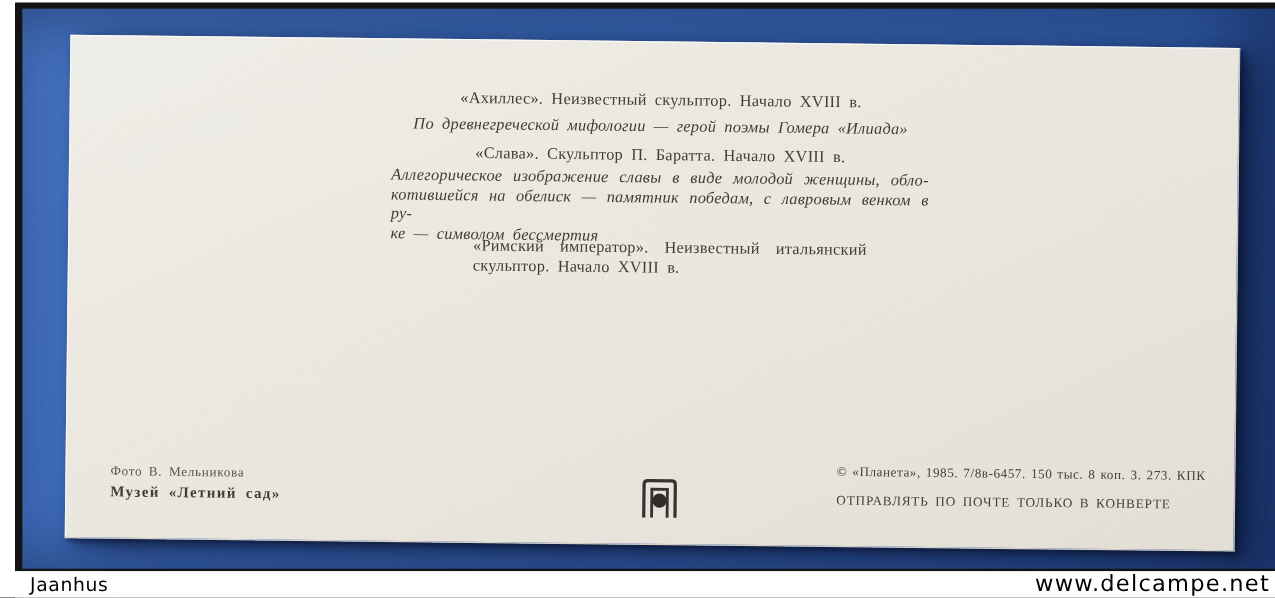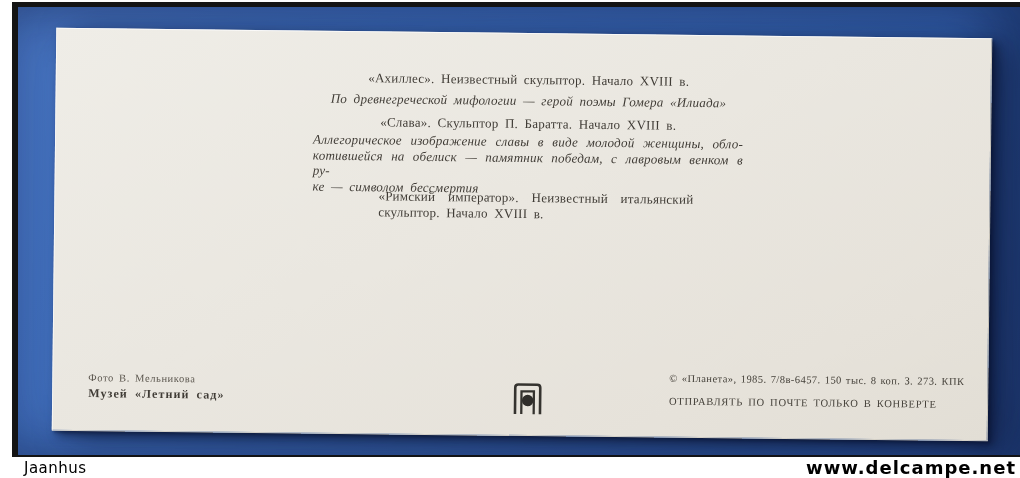--- a/index.html
+++ b/index.html
@@ -39,21 +39,21 @@
 
   .imprint{position:absolute;left:616px;top:337px;font-size:10.5px;letter-spacing:.45px;
        word-spacing:1px;color:#45413a;}
   .postal{position:absolute;left:616px;top:360px;font-size:10.5px;letter-spacing:.7px;
        word-spacing:2px;color:#45413a;}
 
   
   .wm-strip{position:absolute;left:0;top:457px;width:1020px;height:21px;background:#ffffff;}
   .wm{position:absolute;font-family:"DejaVu Sans","Liberation Sans",sans-serif;color:#000000;}
   .wm-left{left:12px;top:459px;font-size:15px;letter-spacing:.5px;}
-  .wm-right{right:16px;top:457px;font-size:18px;letter-spacing:1px;font-weight:bold;}
+  .wm-right{right:16px;top:457px;font-size:18px;letter-spacing:1px;}
 </style>
 </head>
 <body>
 
 <div class="stage">
 
   <div class="frame-black"></div>
   <div class="notch-topright"></div>
   <div class="blue-field"></div>
 

